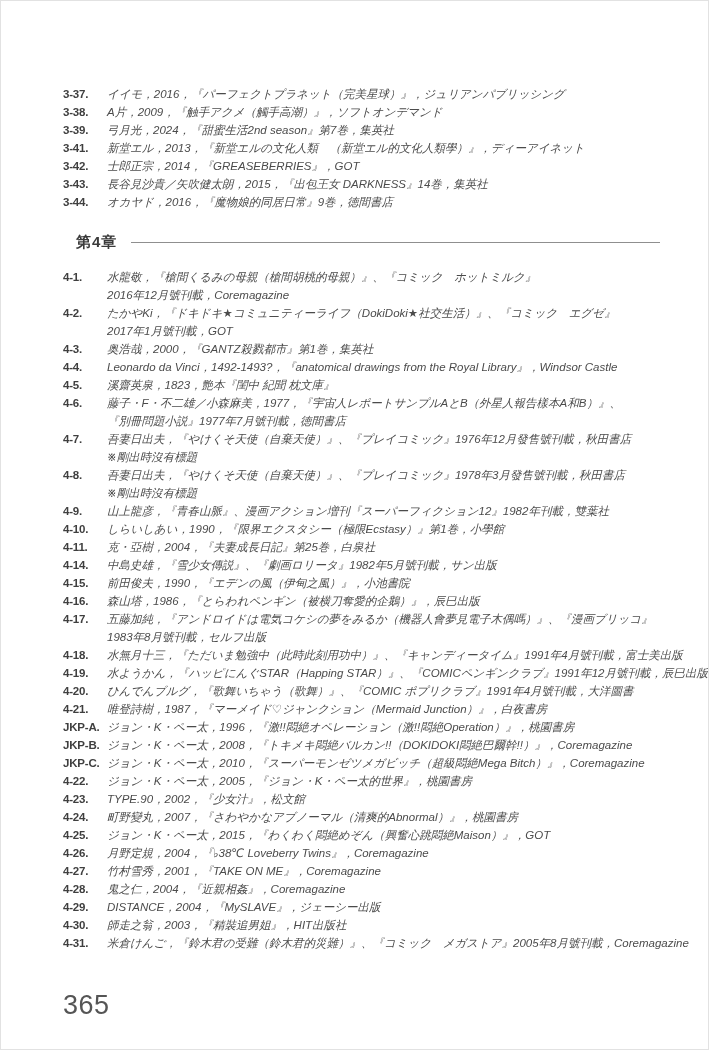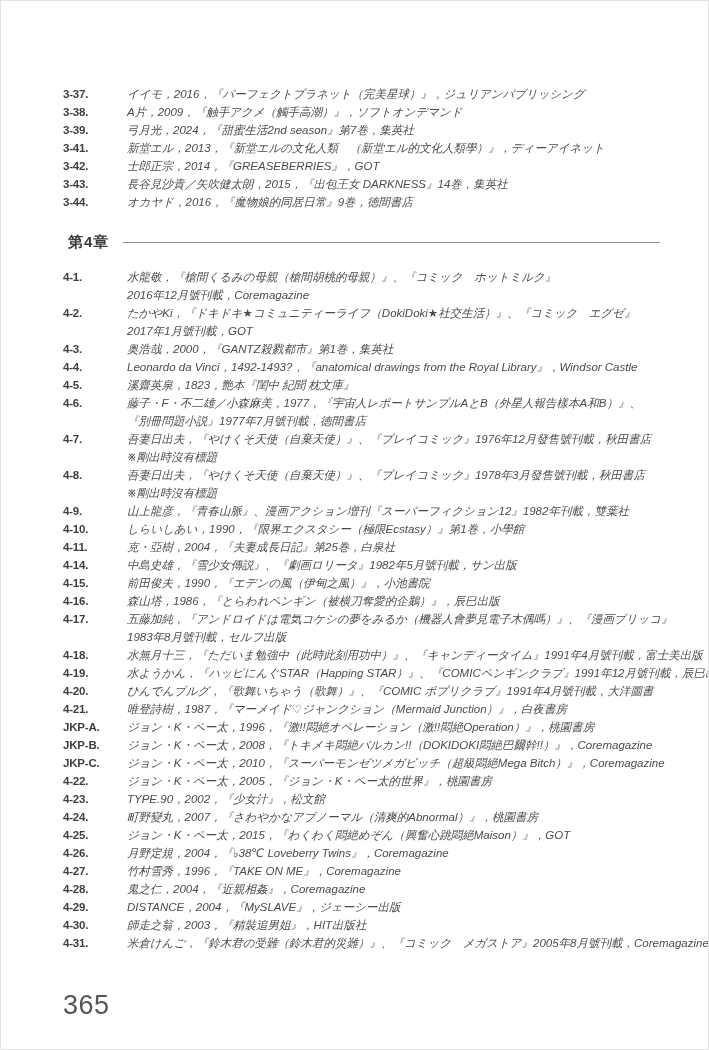--- a/index.html
+++ b/index.html
@@ -13,21 +13,20 @@
     box-sizing:border-box;
     border:1px solid #e2e2e2;
   }
   .content{
     position:absolute;
     left:62px; right:48px; top:84px;
   }
   .entry{
     display:flex;
     align-items:flex-start;
-    gap:20px;
   }
   .lab{
     flex:0 0 44px;
     font-weight:bold;
     color:#3f3f3f;
     font-size:11.5px;
     line-height:18px;
     letter-spacing:-0.2px;
     white-space:nowrap;
   }
@@ -35,21 +34,21 @@
   .line{
     font-size:11.5px;
     line-height:18px;
     white-space:nowrap;
     color:#4b4b4b;
     font-style:italic;
   }
   .chapter-header{
     display:flex;
     align-items:center;
-    margin:22px 0 16px 5px;
+    margin:22px 0 16px 13px;
   }
   .chapter-title{
     font-weight:bold;
     font-size:15px;
     color:#3a3a3a;
     letter-spacing:1px;
     flex:0 0 auto;
   }
   .chapter-rule{
     flex:1 1 auto;
@@ -286,21 +285,21 @@
       </div>
       <div class="entry">
         <span class="lab">4-26.</span>
         <div class="txt">
           <div class="line">月野定規，2004，『♭38℃ Loveberry Twins』，Coremagazine</div>
         </div>
       </div>
       <div class="entry">
         <span class="lab">4-27.</span>
         <div class="txt">
-          <div class="line">竹村雪秀，1996，『TAKE ON ME』，Coremagazine</div>
+          <div class="line">竹村雪秀，2001，『TAKE ON ME』，Coremagazine</div>
         </div>
       </div>
       <div class="entry">
         <span class="lab">4-28.</span>
         <div class="txt">
           <div class="line">鬼之仁，2004，『近親相姦』，Coremagazine</div>
         </div>
       </div>
       <div class="entry">
         <span class="lab">4-29.</span>

